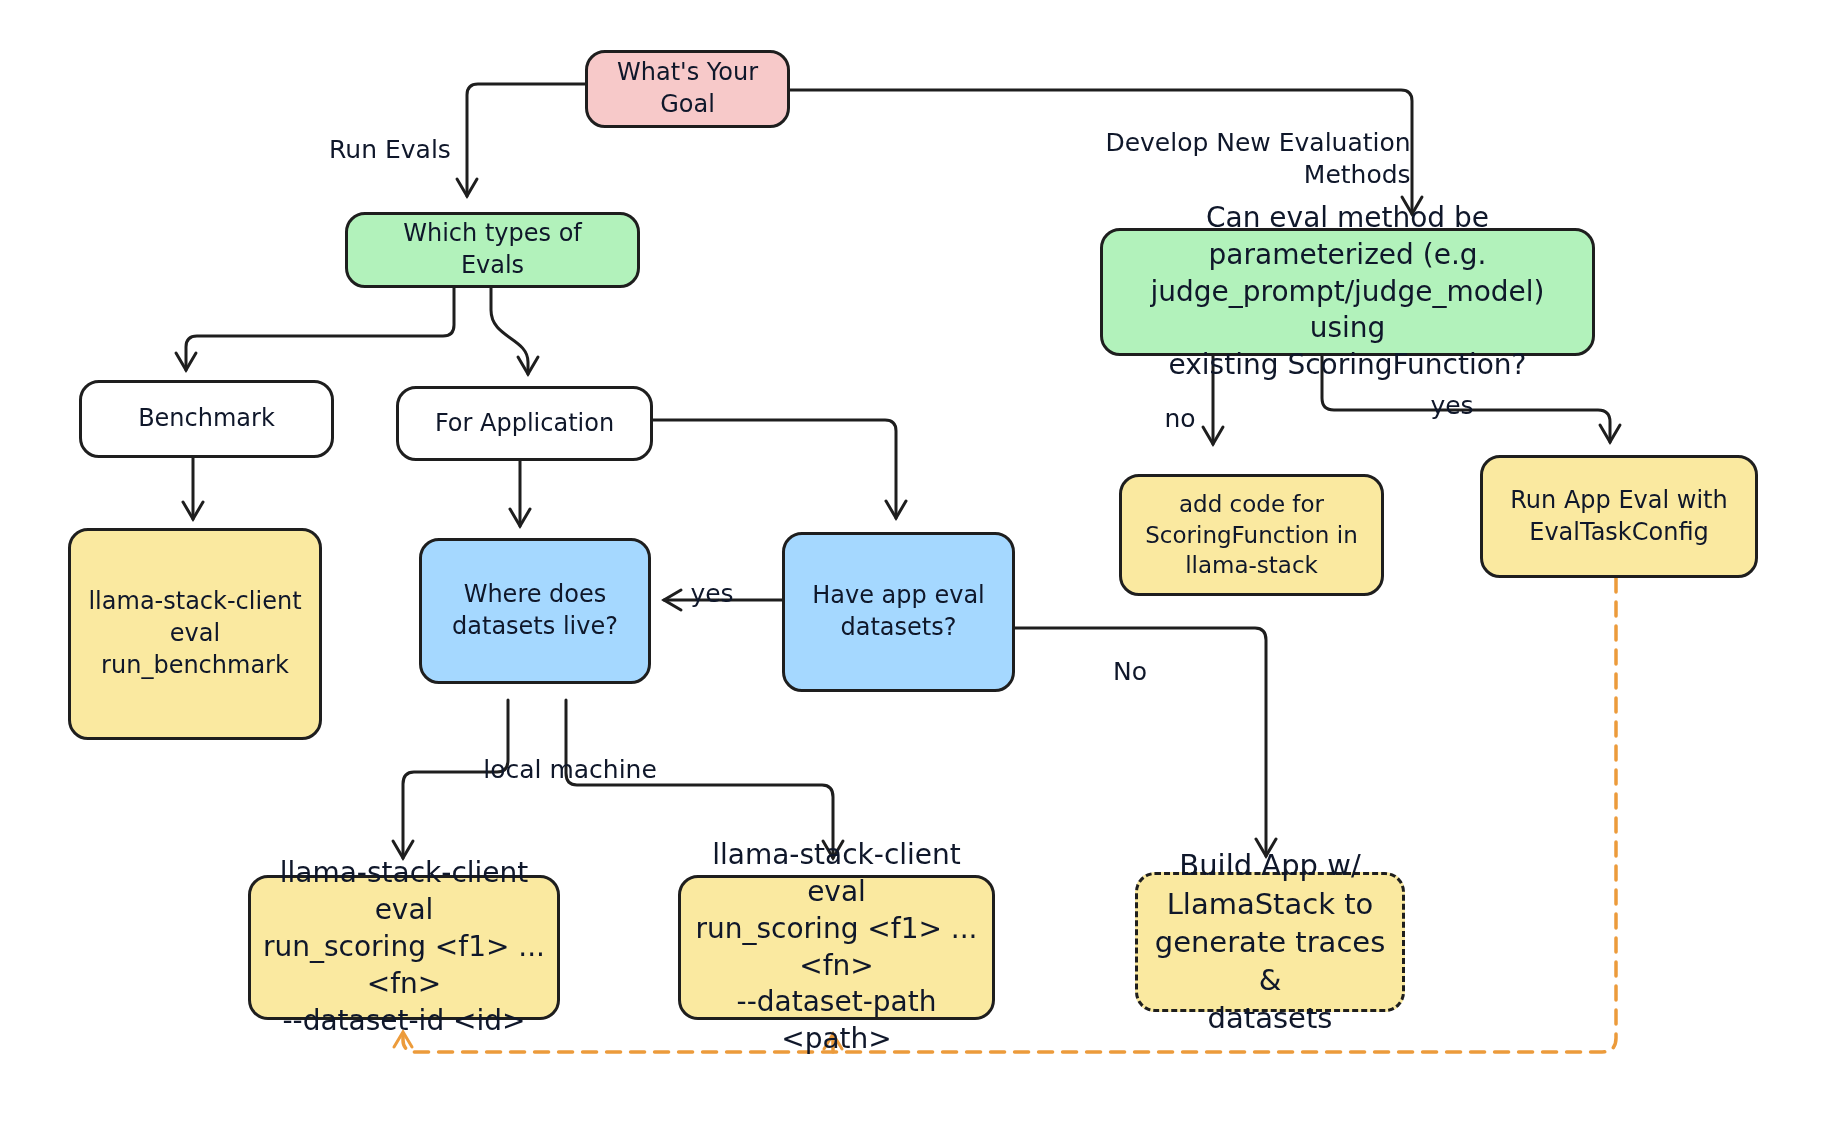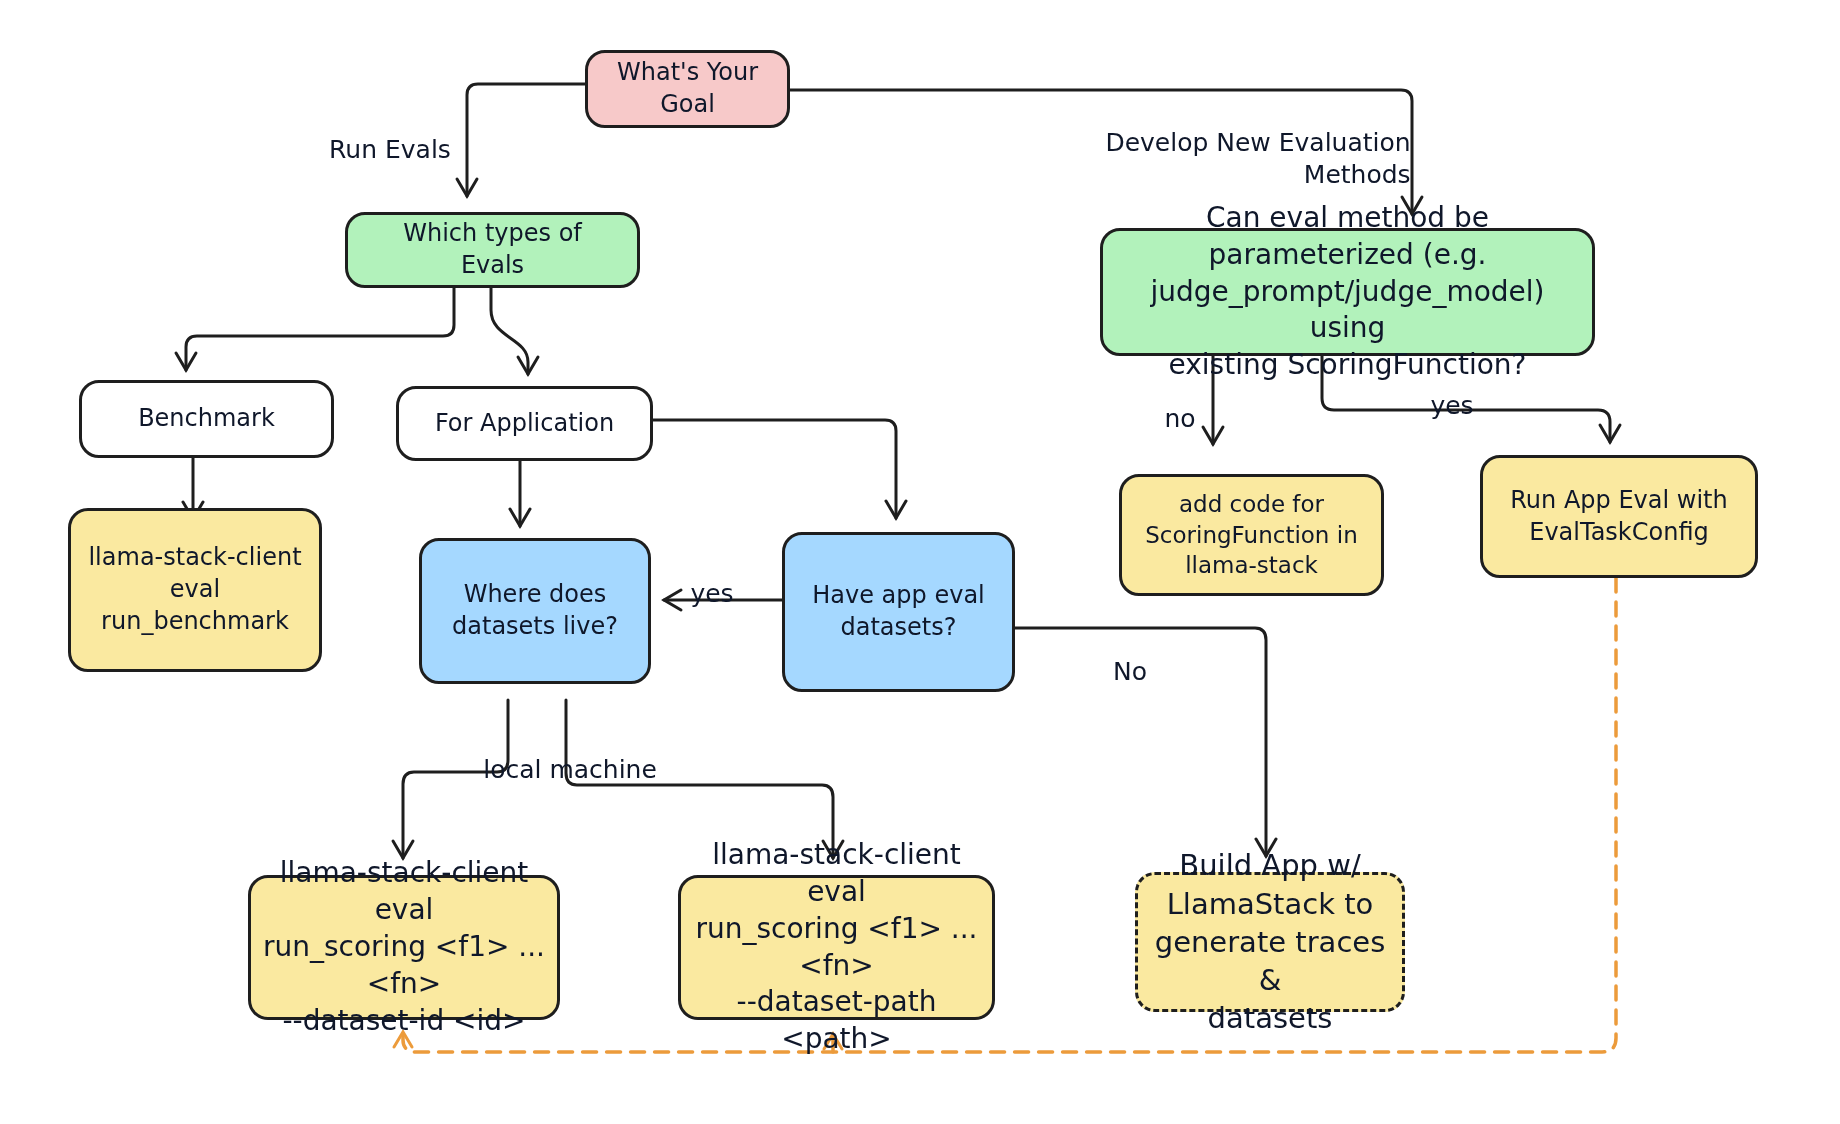--- a/index.html
+++ b/index.html
@@ -75,21 +75,21 @@
   <div class="node" style="left: 585px; top: 50px; width: 205px; height: 78px; background: rgb(247, 201, 201);">What's Your
 Goal</div>
 
   <div class="node" style="left: 345px; top: 212px; width: 295px; height: 76px; background: rgb(178, 242, 187);">Which types of
 Evals</div>
 
   <div class="node" style="left: 63px; top: 380px; width: 255px; height: 78px; background: rgb(255, 255, 255); margin-left: 16px;">Benchmark</div>
 
   <div class="node" style="left: 396px; top: 386px; width: 257px; height: 75px; background: rgb(255, 255, 255);">For Application</div>
 
-  <div class="node" style="left: 68px; top: 508px; width: 254px; height: 164px; background: rgb(250, 233, 160);">llama-stack-client
+  <div class="node" style="left: 68px; top: 528px; width: 254px; height: 212px; background: rgb(250, 233, 160);">llama-stack-client
 eval run_benchmark</div>
 
   <div class="node" style="left: 419px; top: 538px; width: 232px; height: 146px; background: rgb(165, 216, 255);">Where does
 datasets live?</div>
 
   <div class="node" style="left: 782px; top: 532px; width: 233px; height: 160px; background: rgb(165, 216, 255);">Have app eval
 datasets?</div>
 
   <div class="node small" style="left: 1100px; top: 228px; width: 495px; height: 128px; background: rgb(178, 242, 187);">Can eval method be parameterized (e.g.
 judge_prompt/judge_model) using

